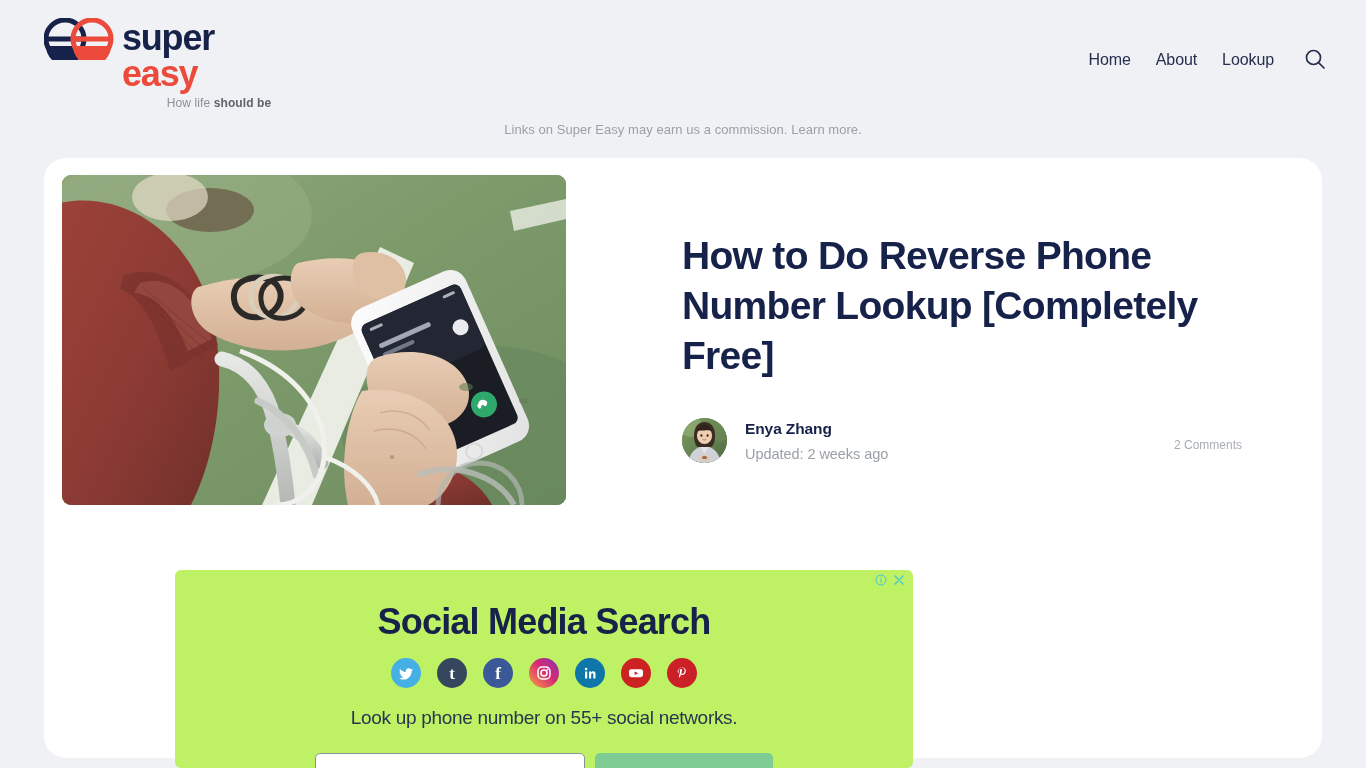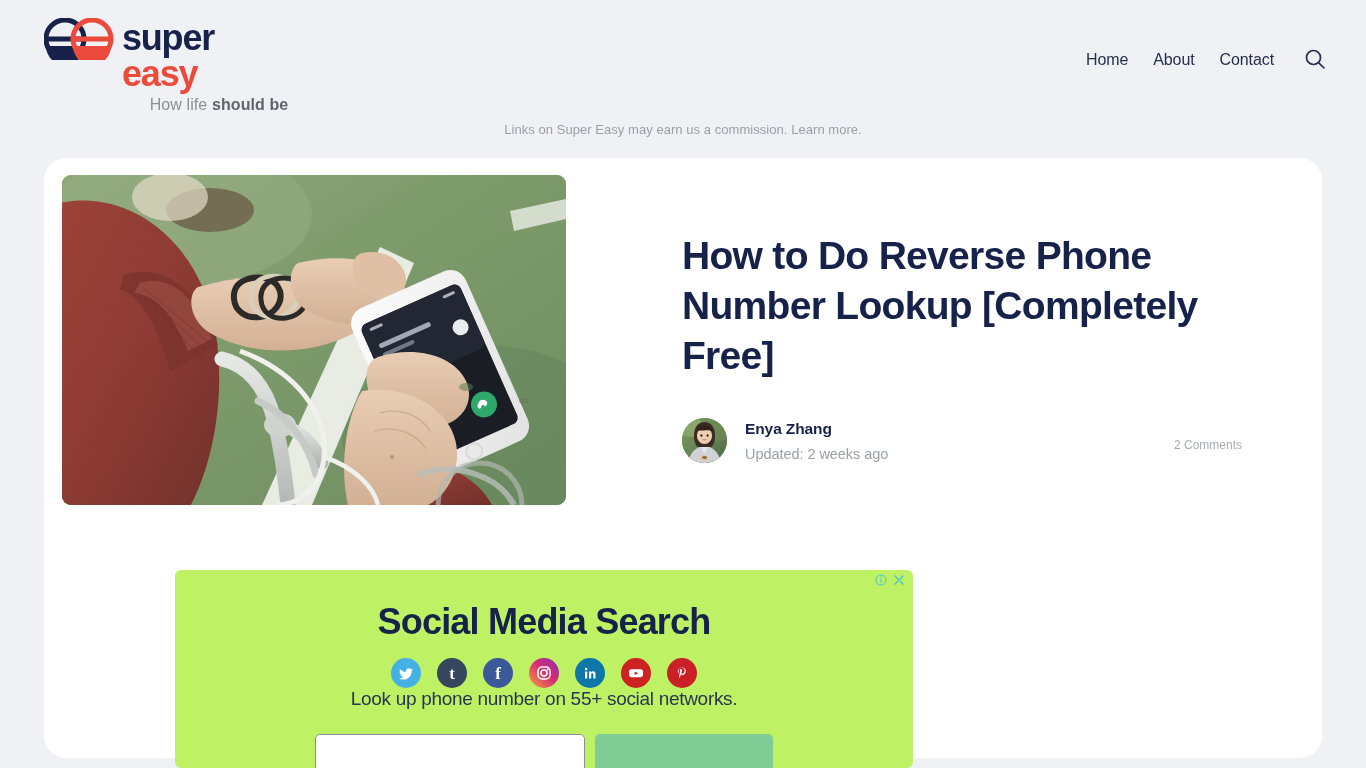--- a/index.html
+++ b/index.html
@@ -22,21 +22,21 @@
     position:absolute; left:44px; top:18px;
     width:230px; height:80px;
     display:block;
   }
   .brand-mark{ position:absolute; left:0; top:0; }
   .brand-word{ position:absolute; left:78px; top:-2px; }
   .tagline{
     position:absolute; left:80px; top:78px;
     width:190px;
     text-align:center;
-    font-size:16px;
+    font-size:12px;
     color:#8b8f96;
     letter-spacing:.1px;
     white-space:nowrap;
   }
   .tagline b{ color:#5f646d; font-weight:700; }
 
   .main-nav{
     position:absolute; left:272px; top:44px;
     display:flex; gap:40px;
   }
@@ -182,20 +182,21 @@
     cursor:pointer;
   }
   .soc span{
     font-size:17px;
     font-weight:700;
     color:#fff;
     font-family:"Liberation Serif", serif;
     line-height:1;
   }
   .ad-sub{
+    margin-top:19px;
     text-align:center;
     font-size:19px;
     color:#2a3550;
     letter-spacing:-.3px;
   }
   .ad-form{
     margin-top:24px;
     display:flex;
     justify-content:center;
     gap:10px;
@@ -246,21 +247,21 @@
         <text x="0" y="70" font-family="Liberation Sans, sans-serif" font-size="36" font-weight="700" fill="#ec4b3c" letter-spacing="-1.2">easy</text>
       </svg>
     </span>
     <span class="tagline"><span>How life </span><b>should be</b></span>
   </a>
 
 
   <nav class="util-nav">
     <a href="#">Home</a>
     <a href="#">About</a>
-    <a href="#">Contact</a>
+    <a href="#">Lookup</a>
     <button class="search-btn">
       <span>
         <svg width="22" height="22" viewBox="0 0 22 22">
           <circle cx="9.5" cy="9.5" r="7" fill="none" stroke="#252e4e" stroke-width="1.7"></circle>
           <path d="M14.8 14.8 L20 20" stroke="#252e4e" stroke-width="1.7" stroke-linecap="round"></path>
         </svg>
       </span>
     </button>
   </nav>
 </header>

